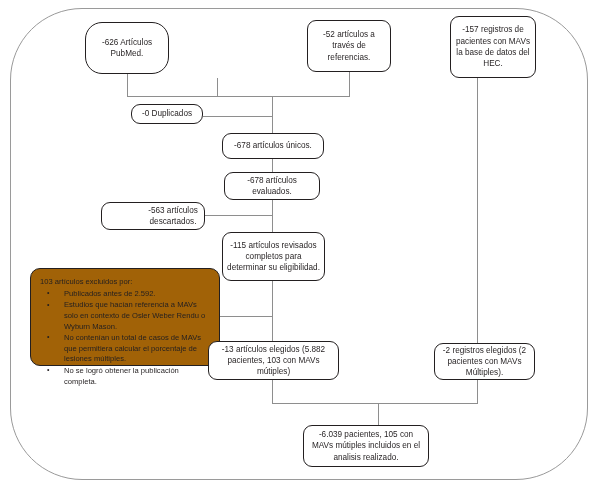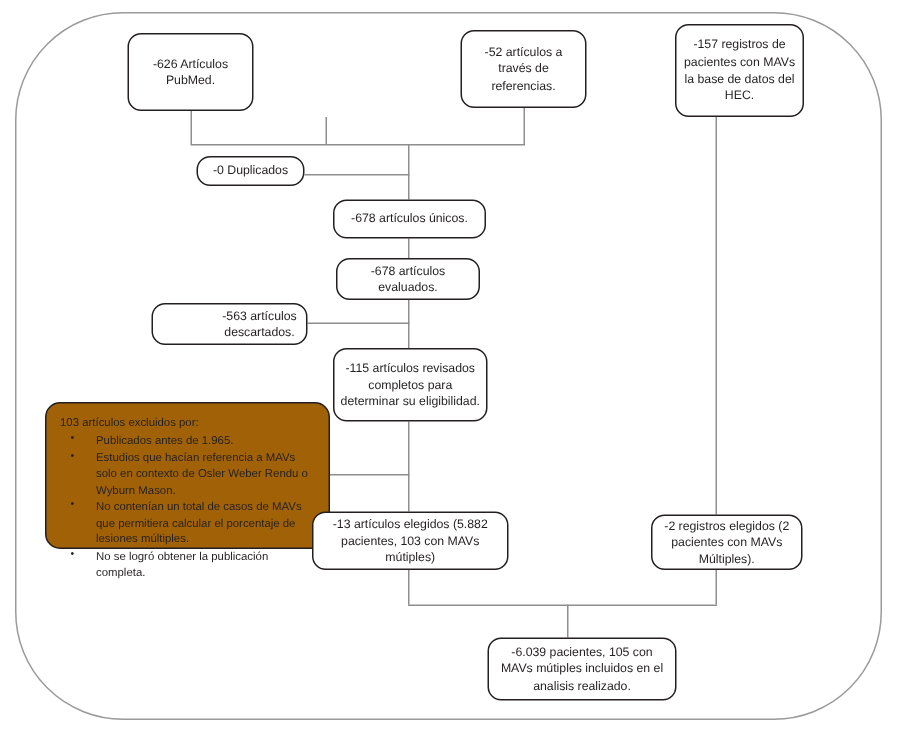--- a/index.html
+++ b/index.html
@@ -115,21 +115,21 @@
   <div class="ln v" style="left:272px; top:281px; height:60px;"></div>
   <div class="ln h" style="left:220px; top:316px; width:53px;"></div>
 
   <div class="ln v" style="left:477px; top:78px; height:265px;"></div>
 
   <div class="ln v" style="left:272px; top:380px; height:23px;"></div>
   <div class="ln v" style="left:477px; top:380px; height:23px;"></div>
   <div class="ln h" style="left:272px; top:403px; width:206px;"></div>
   <div class="ln v" style="left:378px; top:403px; height:22px;"></div>
 
-  <div class="node" style="left:85px; top:22px; width:84px; height:52px;">
+  <div class="node" style="left:85px; top:22px; width:84px; height:52px;border-radius:17px;">
     <span class="txt">-626 Artículos PubMed.</span>
   </div>
 
 
   <div class="node" style="left:307px; top:20px; width:84px; height:52px;">
     <span class="txt">-52 artículos a través de referencias.</span>
   </div>
 
   <div class="node" style="left:450px; top:16px; width:86px; height:62px;">
     <span class="txt">-157 registros de pacientes con MAVs la base de datos del HEC.</span>
@@ -151,32 +151,32 @@
     <span class="txt">-563 artículos descartados.</span>
   </div>
 
   <div class="node" style="left:222px; top:232px; width:103px; height:49px;">
     <span class="txt">-115 artículos revisados completos para determinar su eligibilidad.</span>
   </div>
 
   <div class="excl" style="left:30px; top:268px; width:190px; height:98px;">
     <div class="excl-title">103 artículos excluidos por:</div>
     <ul>
-      <li>Publicados antes de 1.965.</li>
+      <li>Publicados antes de 2.592.</li>
       <li>Estudios que hacían referencia a MAVs solo en contexto de Osler Weber Rendu o Wyburn Mason.</li>
       <li>No contenían un total de casos de MAVs que permitiera calcular el porcentaje de lesiones múltiples.</li>
       <li>No se logró obtener la publicación completa.</li>
     </ul>
   </div>
 
   <div class="node" style="left:208px; top:341px; width:131px; height:39px;">
     <span class="txt">-13 artículos elegidos (5.882 pacientes, 103 con MAVs mútiples)</span>
   </div>
 
   <div class="node" style="left:434px; top:343px; width:101px; height:37px;">
     <span class="txt">-2 registros elegidos (2 pacientes con MAVs Múltiples).</span>
   </div>
 
-  <div class="node" style="left:325px; top:425px; width:126px; height:42px;">
+  <div class="node" style="left:303px; top:425px; width:126px; height:42px;">
     <span class="txt">-6.039 pacientes, 105 con MAVs mútiples incluidos en el analisis realizado.</span>
   </div>
 
 </div>
 
 </body></html>

